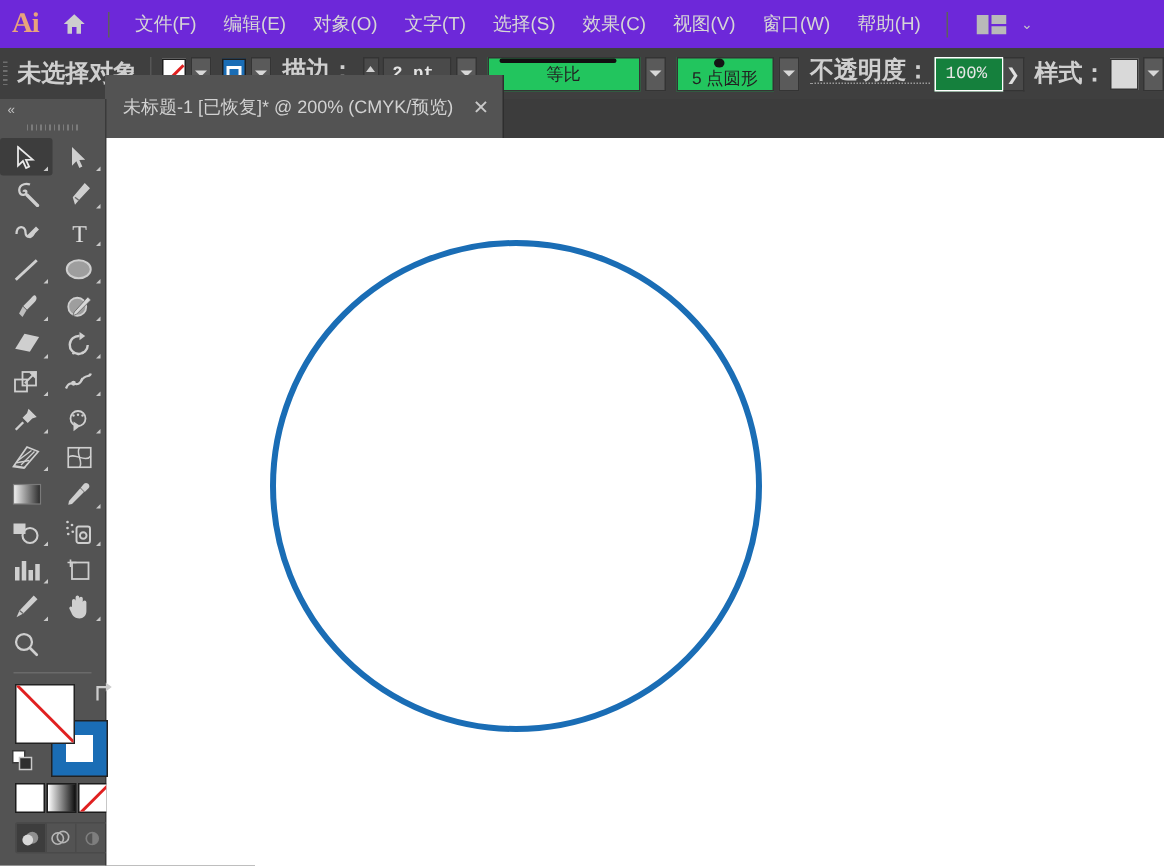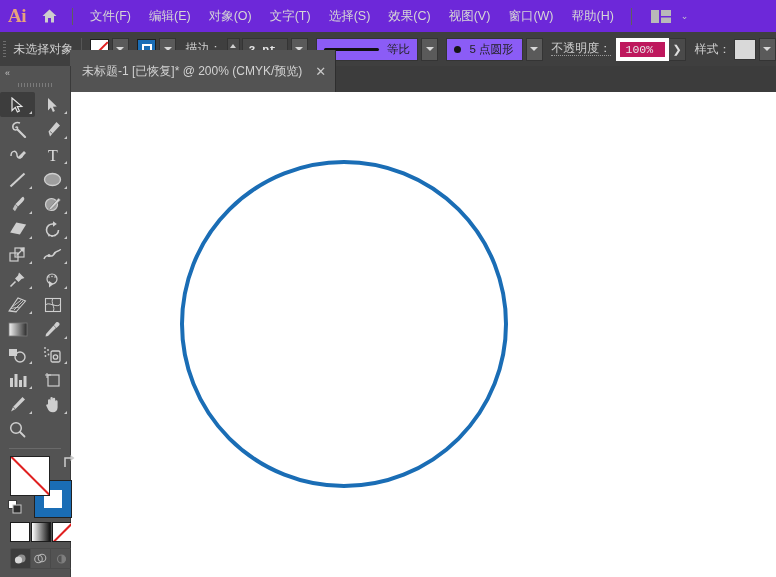--- a/index.html
+++ b/index.html
@@ -37,21 +37,21 @@
   .controlbar{
     position:absolute;left:0;top:32px;width:776px;height:34px;
     background:#3f3f3f;display:flex;align-items:center;
     border-bottom:1px solid #2b2b2b;
   }
   .grip{
     width:11px;height:34px;display:flex;align-items:center;justify-content:center;
   }
   .grip i{display:block;width:3px;height:17px;
     background:repeating-linear-gradient(to bottom,#6e6e6e 0,#6e6e6e 1px,transparent 1px,transparent 3px);}
-  .cb-label{color:#cfcfcf;font-size:12px;white-space:nowrap;}
+  .cb-label{color:#cfcfcf;font-size:16px;white-space:nowrap;font-weight:bold;}
   .cb-label.dotted{border-bottom:1px dotted #9a9a9a;padding-bottom:1px;line-height:12px;}
   .cb-sep{width:1px;height:22px;background:#565656;margin:0 8px;}
 
   .swatch-box{
     width:22px;height:21px;border:1px solid #1e1e1e;box-sizing:border-box;background:#fff;
     position:relative;
   }
   .swatch-none::after{
     content:"";position:absolute;left:-2px;top:50%;width:130%;height:2px;background:#e02020;
     transform:rotate(-45deg);transform-origin:center;
@@ -71,27 +71,27 @@
     display:flex;flex-direction:column;align-items:center;justify-content:center;gap:3px;margin-left:6px;
   }
   .st-up{width:0;height:0;border-left:3.5px solid transparent;border-right:3.5px solid transparent;border-bottom:4px solid #d0d0d0;}
   .st-dn{width:0;height:0;border-left:3.5px solid transparent;border-right:3.5px solid transparent;border-top:4px solid #d0d0d0;}
   .num-field{
     height:23px;min-width:46px;background:#4a4a4a;border:1px solid #343434;box-sizing:border-box;
     color:#e4e4e4;font-size:11.5px;font-family:"Liberation Mono","DejaVu Sans Mono",monospace;
     display:flex;align-items:center;padding:0 6px;
   }
   .combo{
-    height:23px;background:#8b5cf6;border:1px solid #343434;box-sizing:border-box;
-    display:flex;align-items:center;padding:0 7px;color:#222;font-size:11.5px;white-space:nowrap;
+    height:23px;background:#22c55e;border:1px solid #343434;box-sizing:border-box;
+    display:flex;align-items:center;padding:0 7px;color:#222;font-size:11.5px;white-space:nowrap;flex-direction:column;
   }
   .profile-line{width:78px;height:3px;background:#111;border-radius:2px;margin-right:8px;}
   .cap-dot{width:7px;height:7px;border-radius:50%;background:#151515;margin-right:8px;}
   .op-field{
-    height:23px;width:60px;background:#be185d;border:4px solid #ffffff;box-sizing:border-box;
+    height:23px;width:60px;background:#15803d;border:1px solid #ffffff;box-sizing:border-box;
     color:#e6e6e6;font-size:11.5px;font-family:"Liberation Mono","DejaVu Sans Mono",monospace;
     display:flex;align-items:center;padding:0 6px;
   }
   .op-arrow{
     width:20px;height:23px;background:#4a4a4a;border:1px solid #343434;border-left:none;
     box-sizing:border-box;display:flex;align-items:center;justify-content:center;
     color:#e0e0e0;font-size:11px;font-weight:bold;
   }
   .style-swatch{
     width:26px;height:21px;background:#d9d9d9;border:1px solid #343434;box-sizing:border-box;

